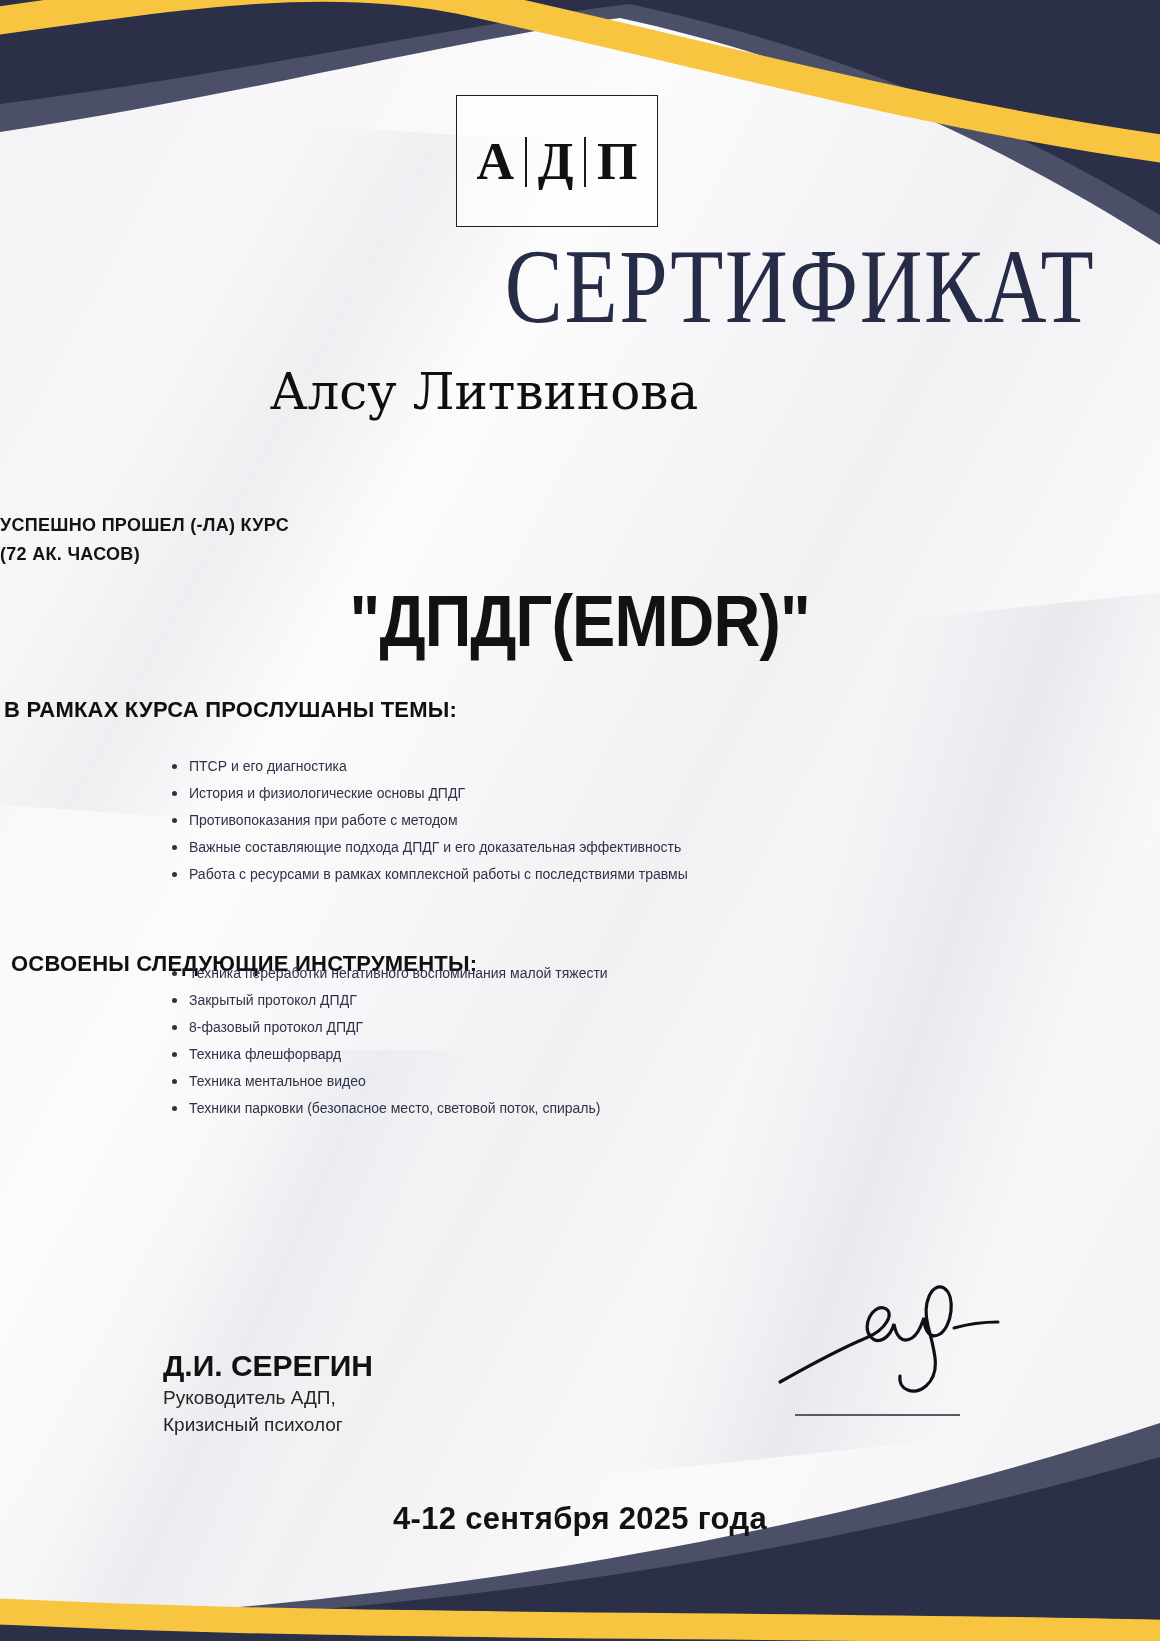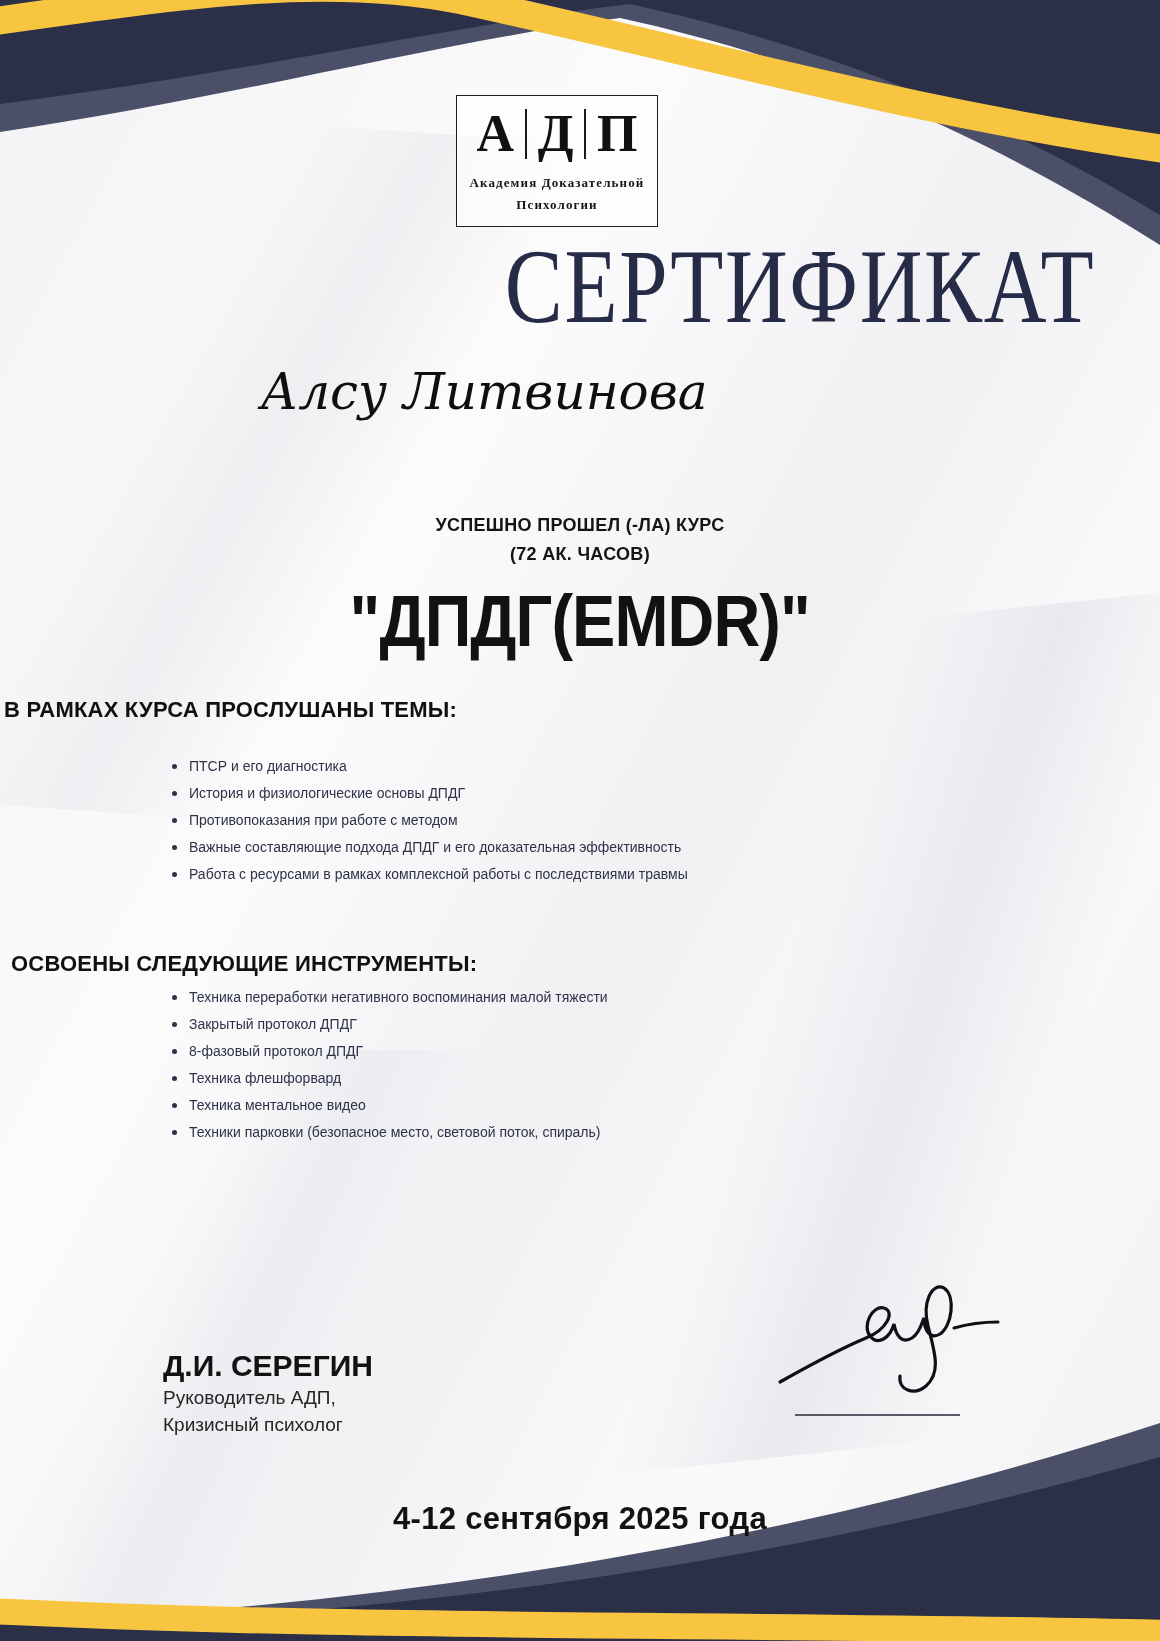--- a/index.html
+++ b/index.html
@@ -35,25 +35,25 @@
 
   .cert-title{
     position:absolute;top:232px;left:0;width:1160px;text-align:right;
     font-family:"Liberation Serif",serif;font-weight:400;font-size:106px;line-height:110px;
     color:var(--title,#262b47);
   }
   .cert-title span{display:inline-block;transform:scaleX(0.82);letter-spacing:2px;}
 
   .recipient{
     position:absolute;top:362px;left:0;width:968px;text-align:center;
-    font-family:"DejaVu Serif",serif;font-style:italic;font-size:50px;line-height:60px;color:#0f0f12;
+    font-family:"DejaVu Serif",serif;font-size:50px;line-height:60px;color:#0f0f12;
   }
 
   .course-intro{
-    position:absolute;top:511px;left:0;width:1160px;text-align:center;
+    position:absolute;top:511px;left:0;width:1160px;
     font-weight:700;font-size:18px;line-height:29px;color:#141414;letter-spacing:0.3px;
   }
 
   .course-name{
     position:absolute;top:584px;left:0;width:1160px;text-align:center;
     font-weight:700;font-size:72px;line-height:74px;color:#121212;
   }
   .course-name span{display:inline-block;transform:scaleX(0.9);letter-spacing:-1px;}
 
   .section-heading{
@@ -61,21 +61,21 @@
     font-weight:700;font-size:22px;color:#101010;letter-spacing:0.2px;
   }
   .topics-heading{top:697px;}
   .tools-heading{top:951px;padding-left:7px;}
 
   ul.cert-list{
     position:absolute;left:181px;margin:8px;padding:0;list-style:none;
     font-size:14px;line-height:27px;color:var(--body,#2e3248);
   }
   .topics-list{top:745px;}
-  .tools-list{top:976px;}
+  .tools-list{top:952px;}
   ul.cert-list li{position:relative;}
   ul.cert-list li::before{
     content:"";position:absolute;left:-17px;top:11px;width:5px;height:5px;border-radius:50%;
     background:var(--body,#2e3248);
   }
 
   .signer{position:absolute;left:163px;top:1348px;}
   .signer-name{font-weight:700;font-size:30px;line-height:36px;color:#121212;}
   .signer-role{font-size:19px;line-height:27px;color:#262626;}
 
@@ -108,24 +108,20 @@
     <path style="fill:none;stroke:var(--gold,#f8c541);stroke-width:26" d="M-12,250 C350,268 750,262 1172,272"></path>
   </svg>
 
   <div class="logo-box">
     <div class="logo-letters">
       <span class="logo-letter">А</span>
       <span class="logo-bar"></span>
       <span class="logo-letter">Д</span>
       <span class="logo-bar"></span>
       <span class="logo-letter">П</span>
-    </div>
-    <div class="logo-caption">
-      <div>Академия Доказательной</div>
-      <div>Психологии</div>
     </div>
   </div>
 
   <div class="cert-title">
     <span>СЕРТИФИКАТ</span>
   </div>
 
   <div class="recipient">Алсу Литвинова</div>
 
   <div class="course-intro">

